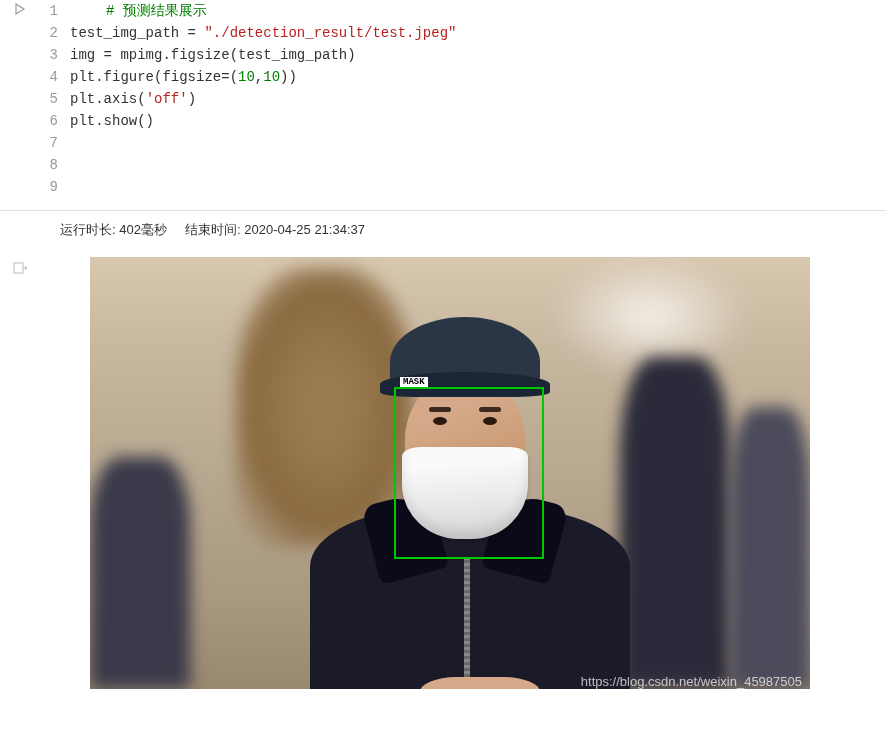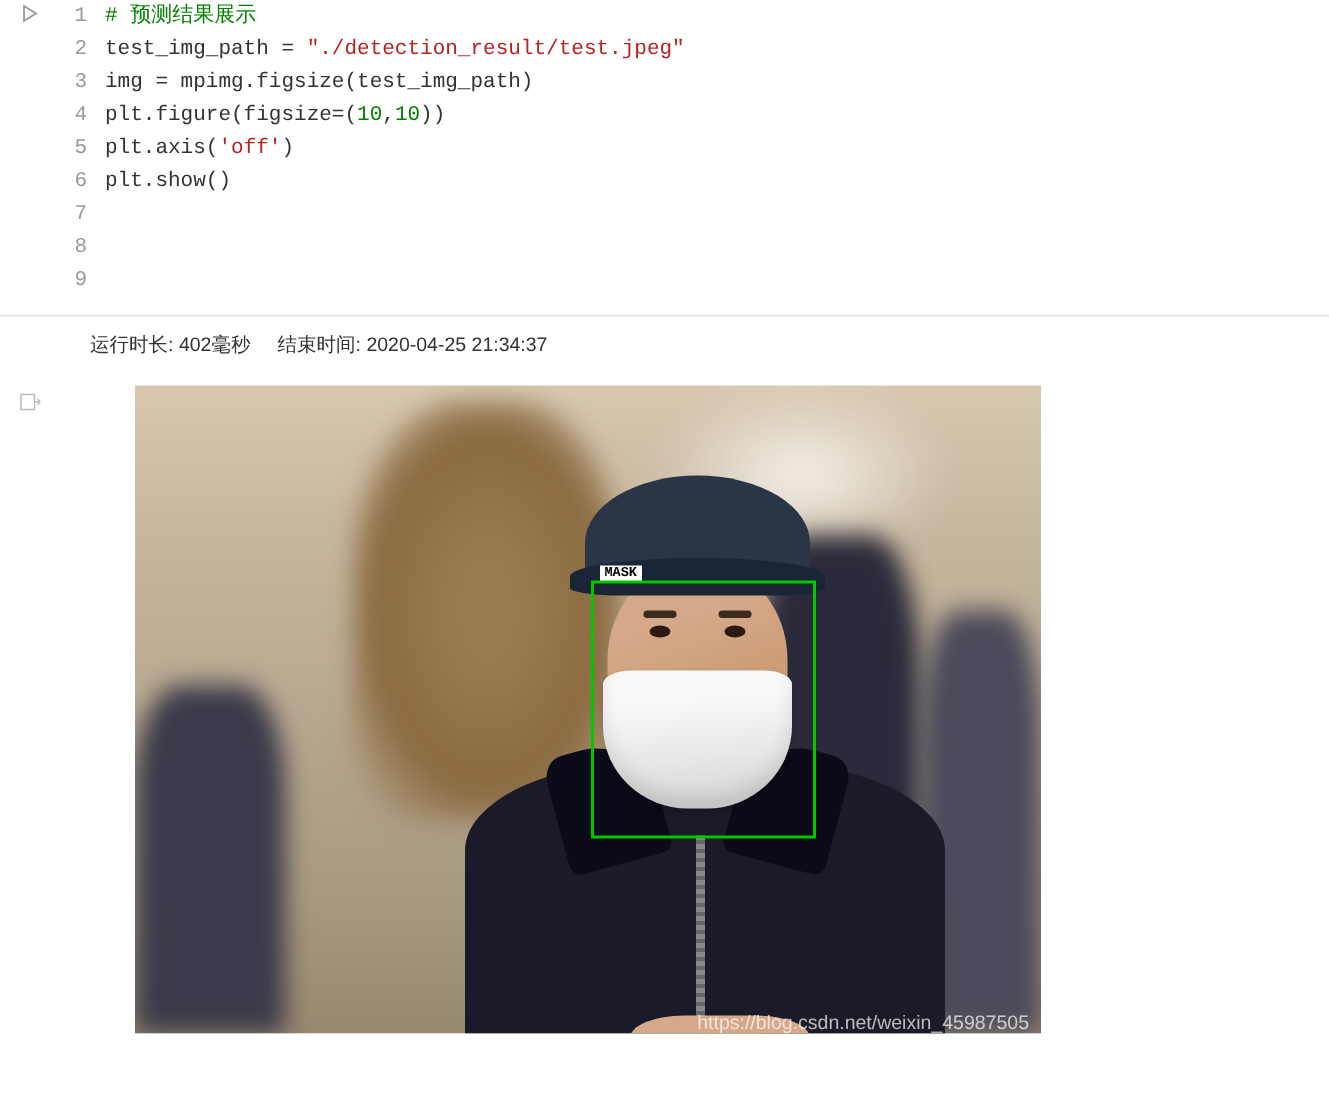--- a/index.html
+++ b/index.html
@@ -28,21 +28,21 @@
       text-align: right;
       user-select: none;
     }
     .line-numbers div { line-height: 22px; }
     .code-content { flex: 1; padding-right: 10px; }
     .code-line {
       line-height: 22px;
       white-space: pre;
       font-family: Consolas, Monaco, 'Courier New', monospace;
     }
-    .comment { color: #008000; }
+    .comment { color: #008000; margin-left: 36px; }
     .string { color: #ba2121; }
     .number { color: #008000; }
     .status-bar {
       padding: 10px 0 10px 60px;
       font-family: Liberation Sans, sans-serif;
       font-size: 13px;
       color: #333;
     }
     .output-cell { display: flex; padding-top: 8px; }
     .output-gutter {
@@ -50,21 +50,21 @@
       text-align: center;
       color: #999;
       padding-top: 4px;
     }
     .output-content {
       flex: 1;
       padding-left: 50px;
     }
     .image-output {
       position: relative;
-      width: 604px;
+      width: 720px;
       height: 432px;
       background: linear-gradient(180deg, #d8c8b0 0%, #c8b8a0 20%, #b8a890 50%, #a89880 80%, #988870 100%);
       overflow: hidden;
     }
     
     .bg-figure {
       position: absolute;
       filter: blur(8px);
     }
     .bg-statue {

